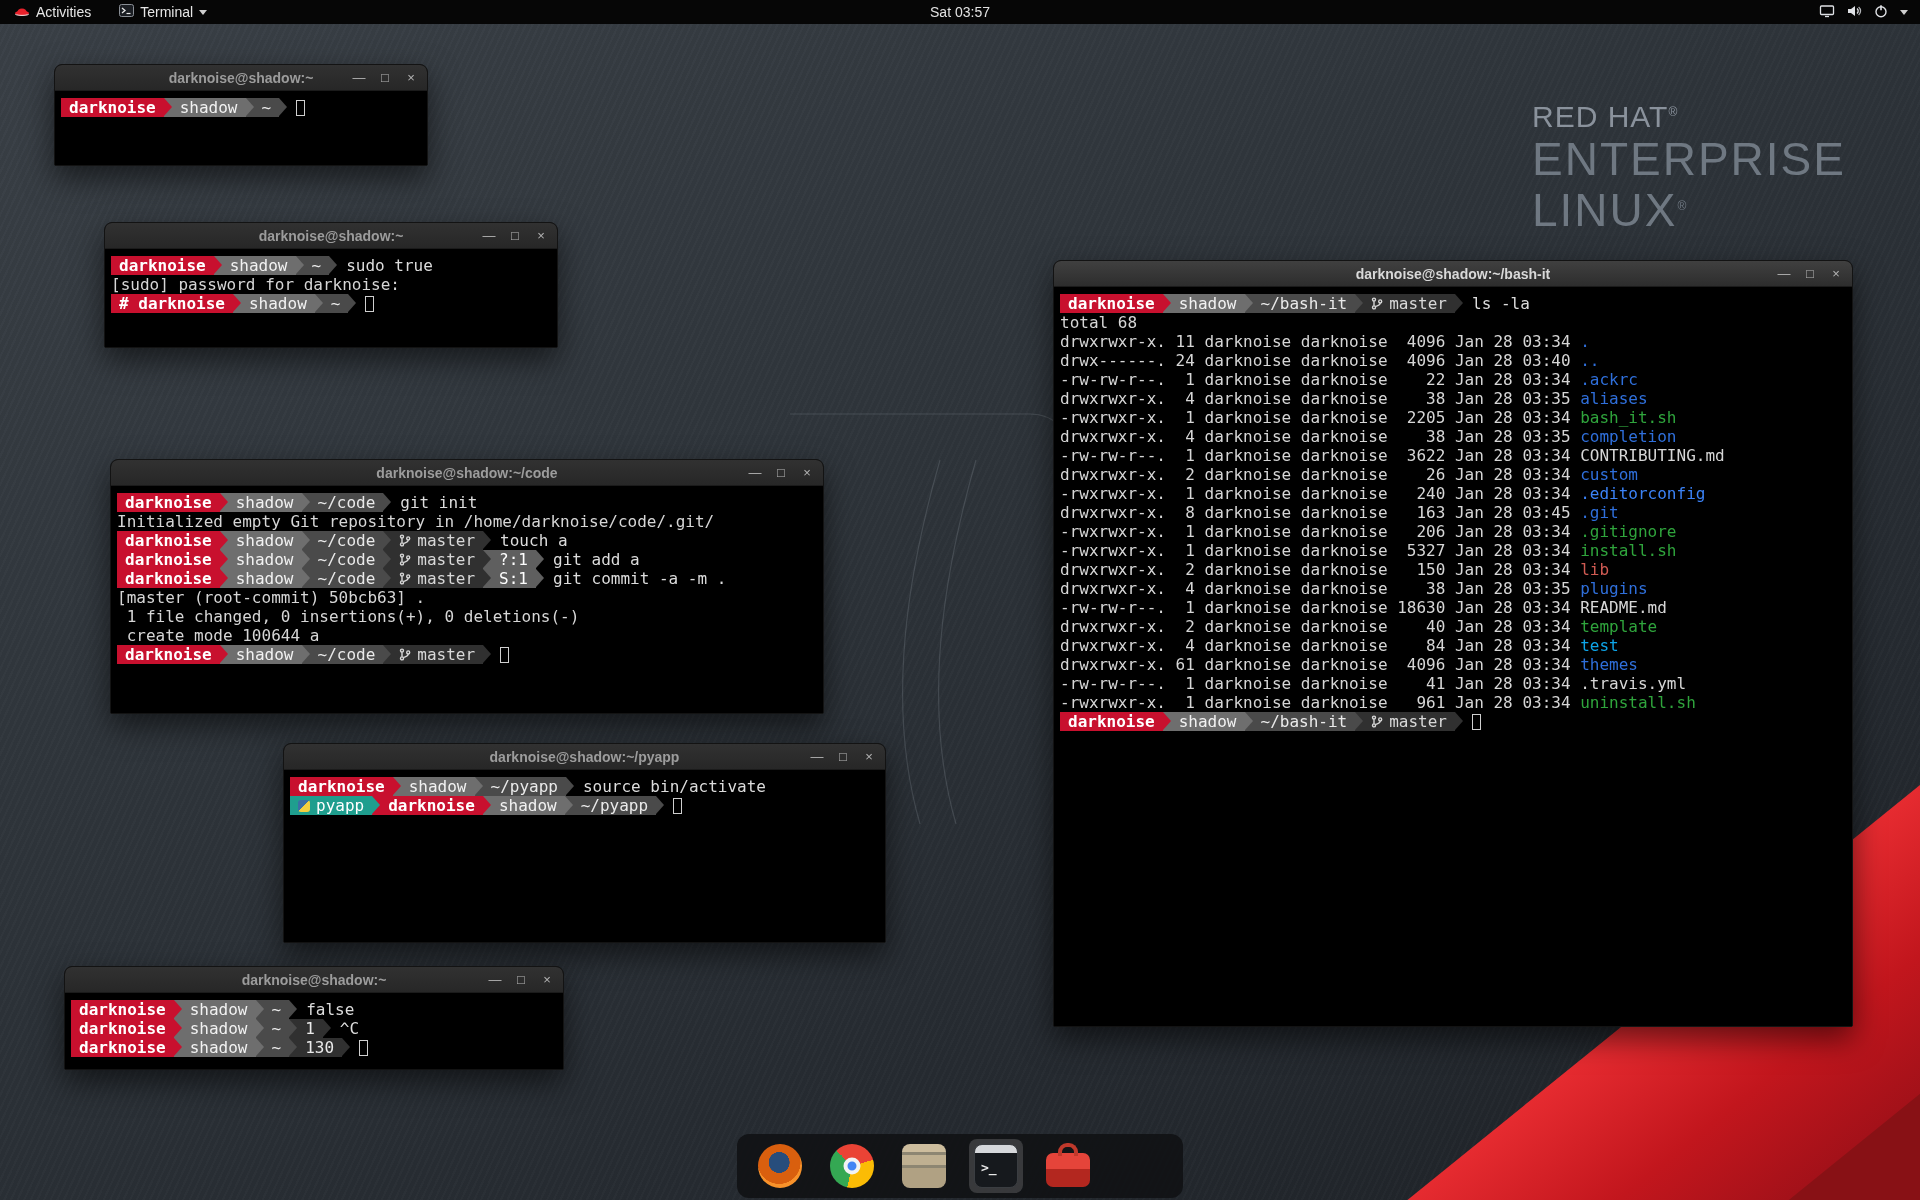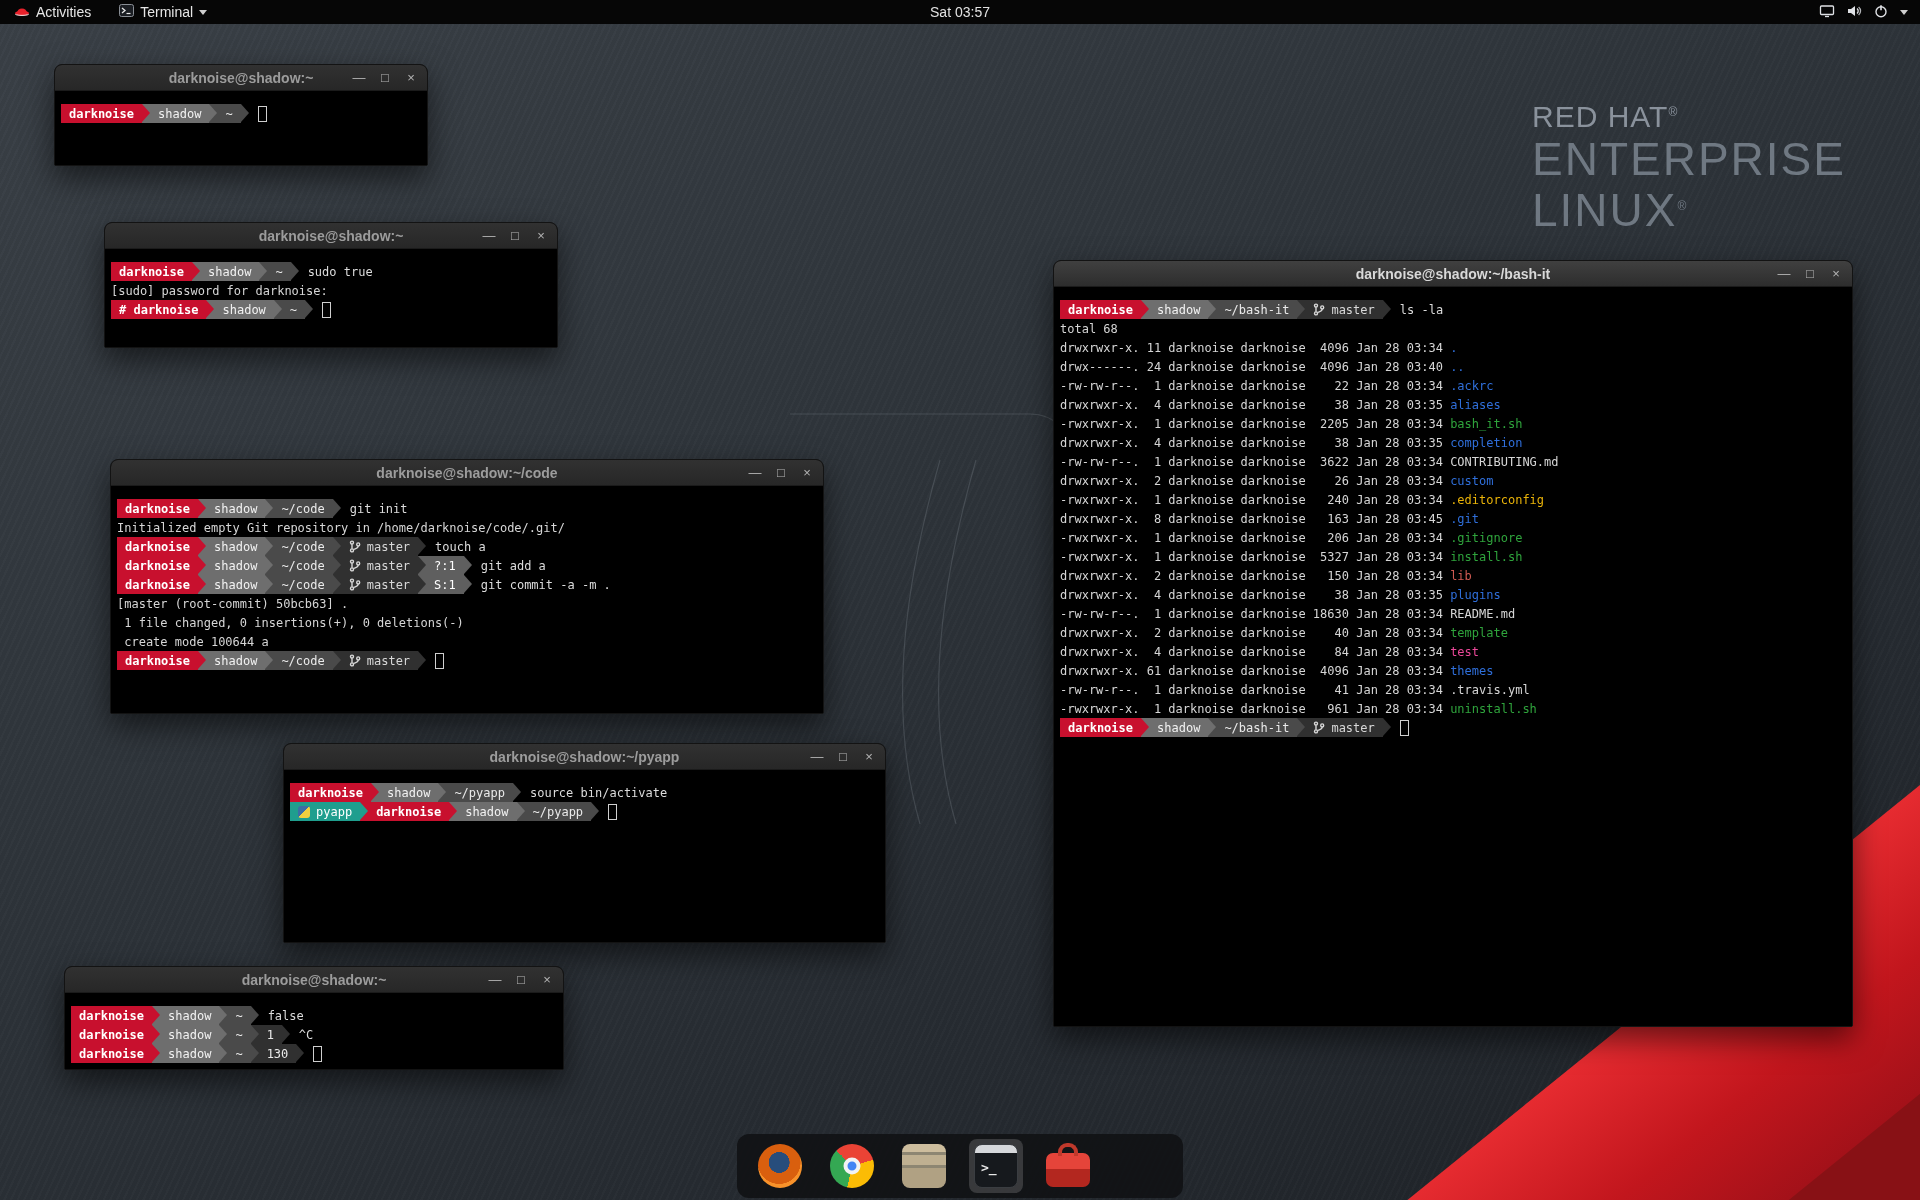--- a/index.html
+++ b/index.html
@@ -20,21 +20,21 @@
   .tb-item{display:flex;align-items:center;gap:6px;height:100%;padding:0 14px}
   .tb-center{position:absolute;left:50%;transform:translateX(-50%);color:#e2e2e2}
   .tb-right{margin-left:auto;display:flex;align-items:center;gap:11px;height:100%;padding:0 12px}
   .caret{width:0;height:0;border-left:4px solid transparent;border-right:4px solid transparent;border-top:5px solid #cfcfcf;display:inline-block}
   
   .window{position:absolute;border-radius:8px 8px 2px 2px;overflow:hidden;box-shadow:0 12px 30px rgba(0,0,0,.55);border:1px solid #131313;background:#000}
   .titlebar{height:26px;position:relative;background:linear-gradient(#313131,#272727);border-bottom:1px solid #1b1b1b;color:#9c9c9c;font-size:14px;font-weight:bold;display:flex;align-items:center;justify-content:center}
   .window.focused .titlebar{background:linear-gradient(#404040,#2d2d2d);color:#d9d9d9}
   .tb-buttons{position:absolute;right:9px;top:0;height:100%;display:flex;align-items:center;gap:12px;font-weight:normal;color:#b5b5b5;font-size:13px}
   .tb-btn{width:14px;text-align:center;line-height:14px}
-  .term-body{position:absolute;top:26px;left:0;right:0;bottom:0;background:#000;padding:13px 6px;font-family:"DejaVu Sans Mono",monospace;font-size:12px;color:#d6d6d6;overflow:hidden}
+  .term-body{position:absolute;top:26px;left:0;right:0;bottom:0;background:#000;padding:7px 6px;font-family:"DejaVu Sans Mono",monospace;font-size:16px;color:#d6d6d6;overflow:hidden}
   .t-line{display:flex;align-items:center;height:19px;white-space:pre}
   .pl-seg{display:inline-flex;align-items:center;height:19px;padding:0 8px;gap:6px}
   .pl-seg.bold{font-weight:bold}
   .pl-arrow{display:inline-block;height:19px;width:8px}
   .pl-arrow i{display:block;width:0;height:0;border-top:9.5px solid transparent;border-bottom:9.5px solid transparent;border-left:8px solid #000}
   .t-cmd{padding-left:9px;color:#dcdcdc}
   .t-out{white-space:pre;color:#d6d6d6}
   .t-cursor{display:inline-block;width:9px;height:16px;border:1px solid #cfcfcf;margin-left:9px}
   .seg-ico{display:inline-flex;align-items:center}
   .py-ico{display:inline-block;width:12px;height:12px;border-radius:3px;background:linear-gradient(135deg,#3b6ea5 50%,#f3cf3f 50%)}
@@ -200,29 +200,29 @@
                 </svg></span><span>master</span></span><span class="pl-arrow" style="background: transparent;"><i style="border-left-color: rgb(48, 48, 48);"></i></span><span class="t-cmd">ls -la</span></div>
           <div class="t-line"><span class="t-out">total 68</span></div>
           <div class="t-line"><span class="t-out">drwxrwxr-x. 11 darknoise darknoise  4096 Jan 28 03:34 </span><span class="t-out" style="color: rgb(47, 111, 219);">.</span></div>
           <div class="t-line"><span class="t-out">drwx------. 24 darknoise darknoise  4096 Jan 28 03:40 </span><span class="t-out" style="color: rgb(47, 111, 219);">..</span></div>
           <div class="t-line"><span class="t-out">-rw-rw-r--.  1 darknoise darknoise    22 Jan 28 03:34 </span><span class="t-out" style="color: rgb(47, 111, 219);">.ackrc</span></div>
           <div class="t-line"><span class="t-out">drwxrwxr-x.  4 darknoise darknoise    38 Jan 28 03:35 </span><span class="t-out" style="color: rgb(47, 111, 219);">aliases</span></div>
           <div class="t-line"><span class="t-out">-rwxrwxr-x.  1 darknoise darknoise  2205 Jan 28 03:34 </span><span class="t-out" style="color: rgb(47, 164, 60);">bash_it.sh</span></div>
           <div class="t-line"><span class="t-out">drwxrwxr-x.  4 darknoise darknoise    38 Jan 28 03:35 </span><span class="t-out" style="color: rgb(47, 111, 219);">completion</span></div>
           <div class="t-line"><span class="t-out">-rw-rw-r--.  1 darknoise darknoise  3622 Jan 28 03:34 </span><span class="t-out" style="color: rgb(214, 214, 214);">CONTRIBUTING.md</span></div>
           <div class="t-line"><span class="t-out">drwxrwxr-x.  2 darknoise darknoise    26 Jan 28 03:34 </span><span class="t-out" style="color: rgb(47, 111, 219);">custom</span></div>
-          <div class="t-line"><span class="t-out">-rwxrwxr-x.  1 darknoise darknoise   240 Jan 28 03:34 </span><span class="t-out" style="color: #eab308;">.editorconfig</span></div>
+          <div class="t-line"><span class="t-out">-rwxrwxr-x.  1 darknoise darknoise   240 Jan 28 03:34 </span><span class="t-out" style="color: #3b82f6;">.editorconfig</span></div>
           <div class="t-line"><span class="t-out">drwxrwxr-x.  8 darknoise darknoise   163 Jan 28 03:45 </span><span class="t-out" style="color: rgb(47, 111, 219);">.git</span></div>
           <div class="t-line"><span class="t-out">-rwxrwxr-x.  1 darknoise darknoise   206 Jan 28 03:34 </span><span class="t-out" style="color: rgb(47, 164, 60);">.gitignore</span></div>
           <div class="t-line"><span class="t-out">-rwxrwxr-x.  1 darknoise darknoise  5327 Jan 28 03:34 </span><span class="t-out" style="color: rgb(47, 164, 60);">install.sh</span></div>
           <div class="t-line"><span class="t-out">drwxrwxr-x.  2 darknoise darknoise   150 Jan 28 03:34 </span><span class="t-out" style="color: rgb(207, 90, 82);">lib</span></div>
           <div class="t-line"><span class="t-out">drwxrwxr-x.  4 darknoise darknoise    38 Jan 28 03:35 </span><span class="t-out" style="color: rgb(47, 111, 219);">plugins</span></div>
           <div class="t-line"><span class="t-out">-rw-rw-r--.  1 darknoise darknoise 18630 Jan 28 03:34 </span><span class="t-out" style="color: rgb(214, 214, 214);">README.md</span></div>
           <div class="t-line"><span class="t-out">drwxrwxr-x.  2 darknoise darknoise    40 Jan 28 03:34 </span><span class="t-out" style="color: rgb(47, 164, 60);">template</span></div>
-          <div class="t-line"><span class="t-out">drwxrwxr-x.  4 darknoise darknoise    84 Jan 28 03:34 </span><span class="t-out" style="color: #ec4899;">test</span></div>
+          <div class="t-line"><span class="t-out">drwxrwxr-x.  4 darknoise darknoise    84 Jan 28 03:34 </span><span class="t-out" style="color: #0ea5e9;">test</span></div>
           <div class="t-line"><span class="t-out">drwxrwxr-x. 61 darknoise darknoise  4096 Jan 28 03:34 </span><span class="t-out" style="color: rgb(47, 111, 219);">themes</span></div>
           <div class="t-line"><span class="t-out">-rw-rw-r--.  1 darknoise darknoise    41 Jan 28 03:34 </span><span class="t-out" style="color: rgb(214, 214, 214);">.travis.yml</span></div>
           <div class="t-line"><span class="t-out">-rwxrwxr-x.  1 darknoise darknoise   961 Jan 28 03:34 </span><span class="t-out" style="color: rgb(47, 164, 60);">uninstall.sh</span></div>
           <div class="t-line"><span class="pl-seg bold" style="background: rgb(200, 16, 46); color: rgb(255, 255, 255);"><span>darknoise</span></span><span class="pl-arrow" style="background: rgb(110, 110, 110);"><i style="border-left-color: rgb(200, 16, 46);"></i></span><span class="pl-seg" style="background: rgb(110, 110, 110); color: rgb(242, 242, 242);"><span>shadow</span></span><span class="pl-arrow" style="background: rgb(74, 74, 74);"><i style="border-left-color: rgb(110, 110, 110);"></i></span><span class="pl-seg" style="background: rgb(74, 74, 74); color: rgb(234, 234, 234);"><span>~/bash-it</span></span><span class="pl-arrow" style="background: rgb(48, 48, 48);"><i style="border-left-color: rgb(74, 74, 74);"></i></span><span class="pl-seg" style="background: rgb(48, 48, 48); color: rgb(216, 216, 216);"><span class="seg-ico"><svg width="12" height="13" viewBox="0 0 12 13">
                   <g fill="none" stroke="#d8d8d8" stroke-width="1.4">
                     <circle cx="3" cy="2.6" r="1.5"></circle>
                     <circle cx="3" cy="10.4" r="1.5"></circle>
                     <circle cx="9.2" cy="4.4" r="1.5"></circle>
                     <path d="M3 4.2v4.6 M9.2 6c0 2.6-3.4 2.6-4.6 3.6"></path>
                   </g>

